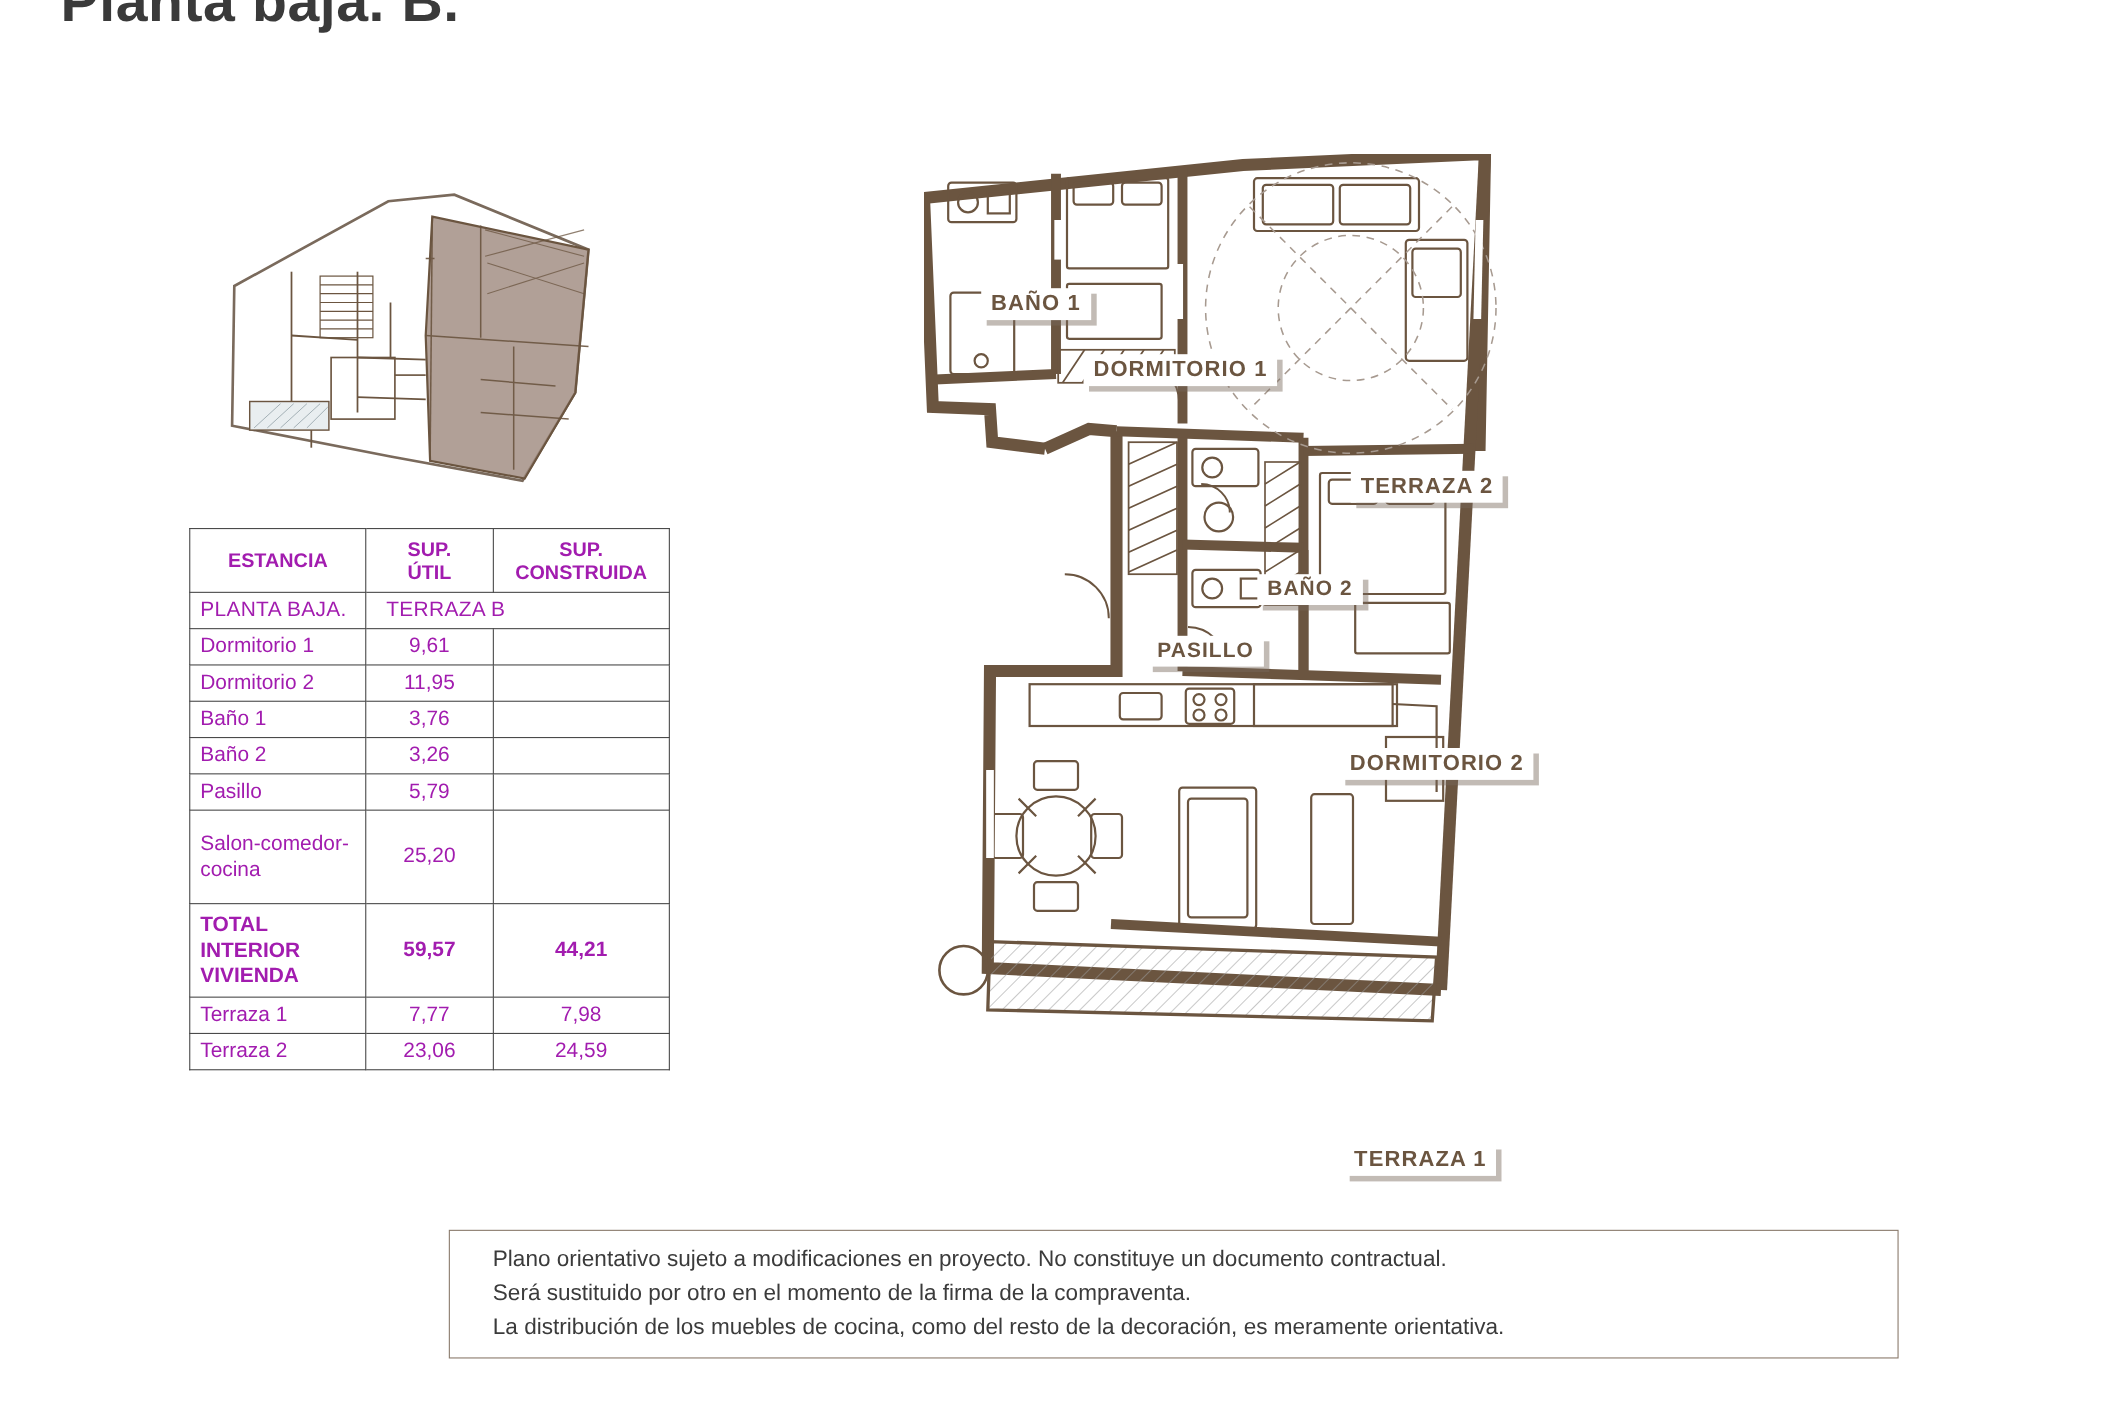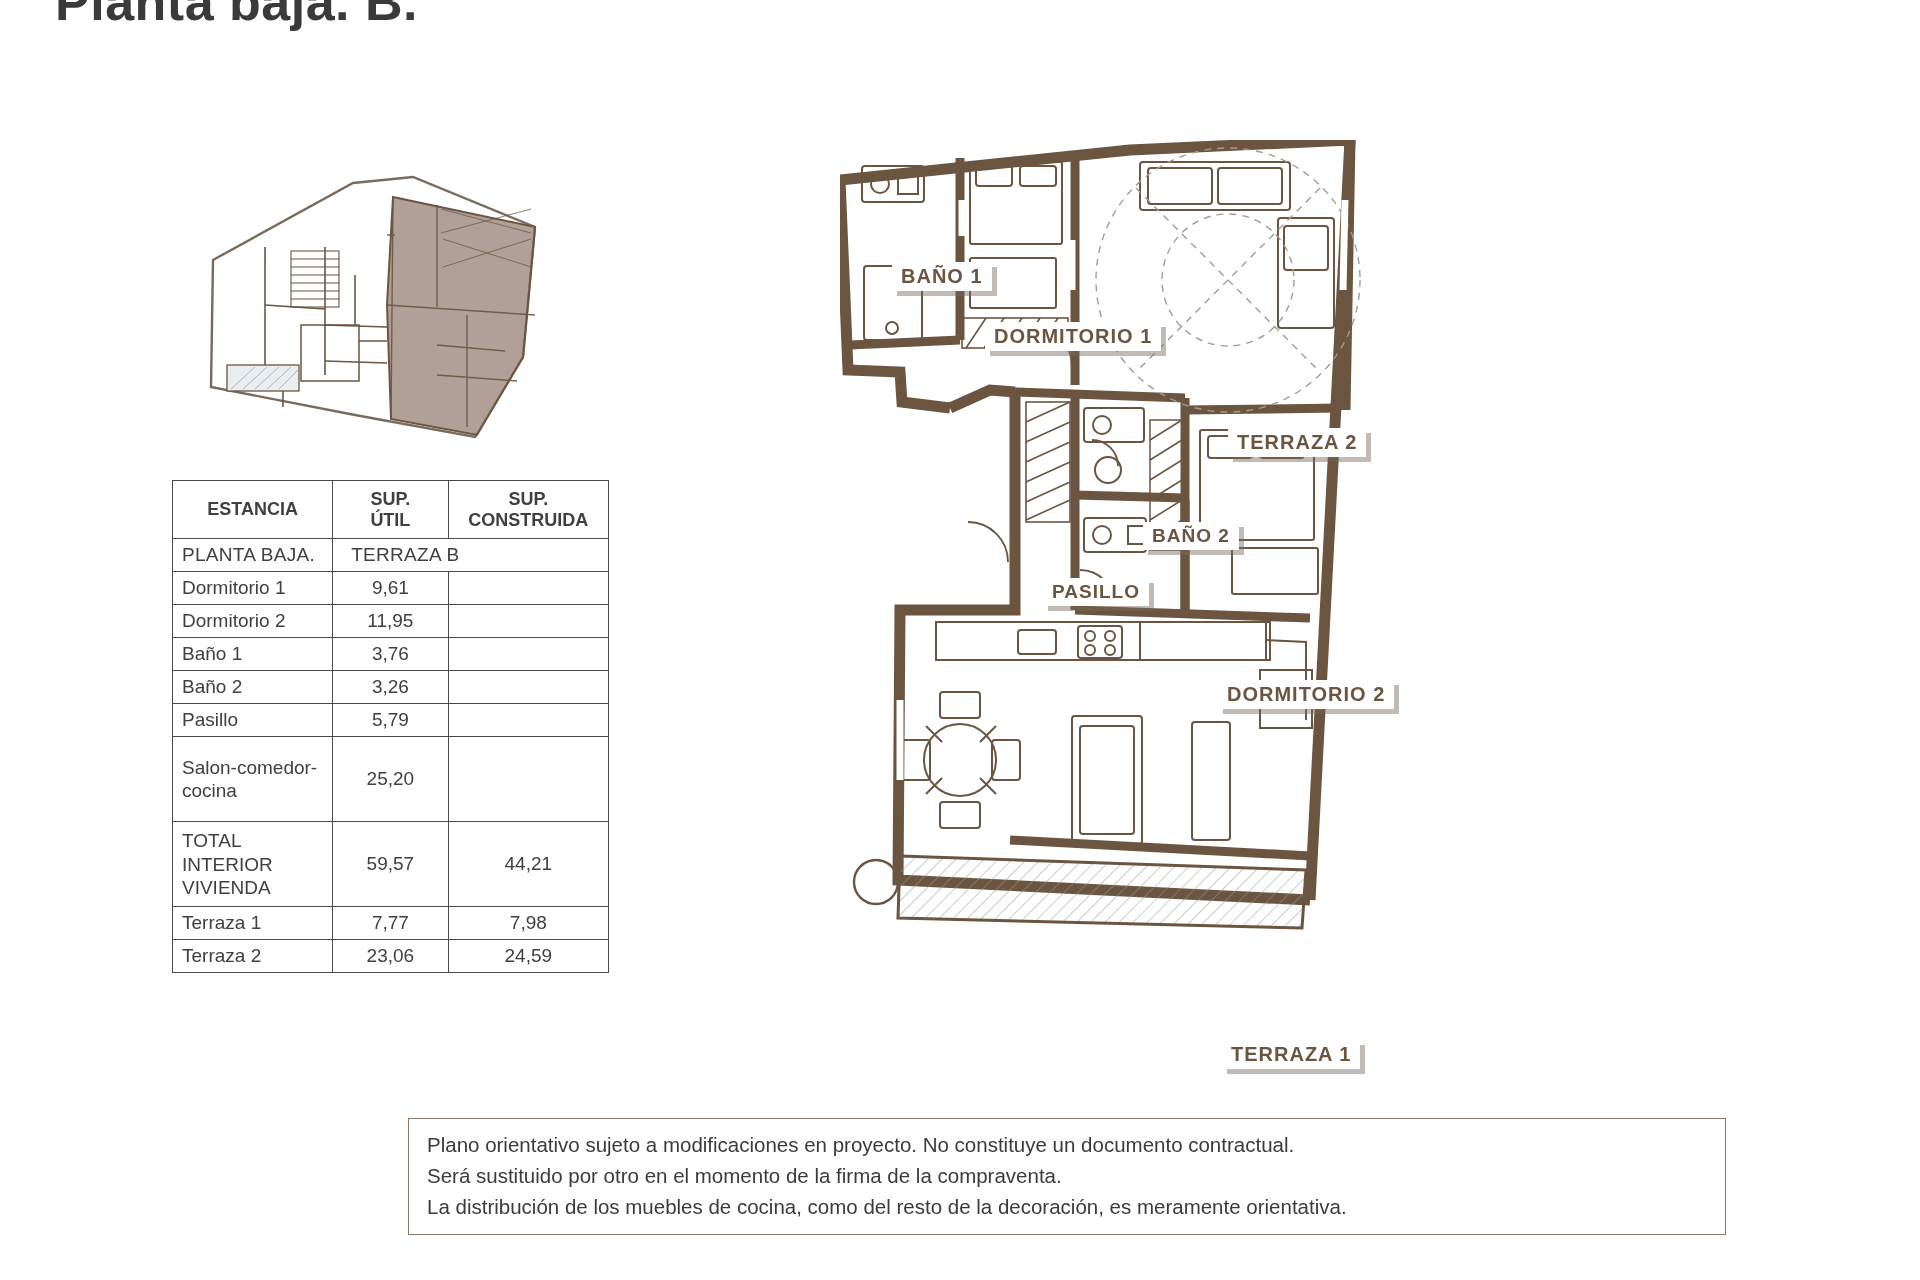--- a/index.html
+++ b/index.html
@@ -23,36 +23,36 @@
 
   
   #key-plan{position:absolute;left:205px;top:175px;width:390px;height:285px;}
   #key-plan svg{display:block;}
 
   
   #area-table{
     position:absolute;left:172px;top:480px;width:437px;
     border-collapse:collapse;
     font-size:19px;
-    color:#404040;
+    color:#a21caf;
   }
   #area-table td,#area-table th{
     border:1.5px solid #4a4a4a;
     padding:5px 9px;
     vertical-align:middle;
   }
   #area-table .col-name{width:165px;}
   #area-table .col-util{width:110px;text-align:center;}
   #area-table .col-const{width:150px;text-align:center;}
   #area-table thead th{
     text-align:center;font-weight:700;font-size:18px;line-height:1.15;
     padding:8px 4px;
   }
   .section-row td{font-weight:400;font-size:19px;letter-spacing:.3px;padding:7px 9px;margin-left:47px;}
-  .bold-row td{font-weight:400;}
+  .bold-row td{font-weight:700;}
   .tall td{height:74px;}
   .lead{line-height:1.25;}
 
   
   #floor-plan{position:absolute;left:840px;top:140px;width:760px;height:790px;}
   #floor-plan svg{display:block;}
 
   
   .room-label{
     position:absolute;
@@ -66,21 +66,21 @@
     box-shadow:5px 5px 0 rgba(120,105,92,.45);
     font-family:"Liberation Sans", sans-serif;
   }
   .room-label.small{font-size:19px;}
   .room-label.two-line{text-align:center;line-height:1.15;}
 
   
   #disclaimer{
     position:absolute;left:408px;top:1118px;width:1318px;
     border:1.5px solid #8a7a6c;
-    padding:10px 14px 12px 18px;
+    padding:10px 14px 12px 39px;
     box-sizing:border-box;
     font-size:20.5px;
     line-height:1.52;
     color:#3b3b3b;
   }
 </style>
 </head>
 <body>
 
 <div class="page">

